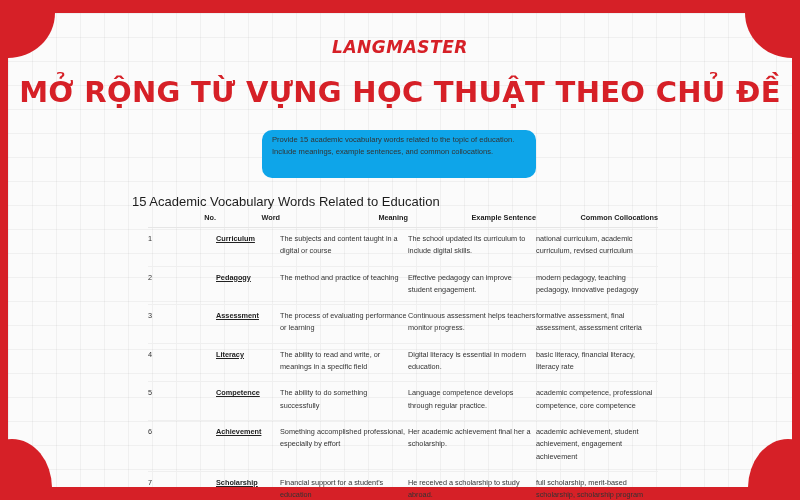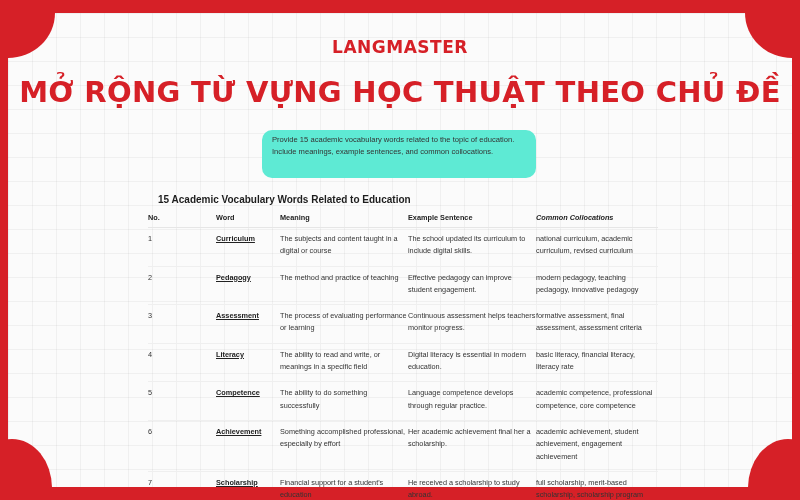--- a/index.html
+++ b/index.html
@@ -22,54 +22,55 @@
   .c-tl { left: -47px; top: -45px; width: 94px; height: 90px; border-radius: 50%; }
   .c-tr { right: -47px; top: -45px; width: 94px; height: 90px; border-radius: 50%; }
   .c-bl { left: -36px; bottom: -50px; width: 80px; height: 98px; border-radius: 50%; }
   .c-br { right: -36px; bottom: -50px; width: 80px; height: 98px; border-radius: 50%; }
 
   .brand {
     position: absolute; left: 0; width: 800px; top: 37px; text-align: center;
     color: #d62027; font-weight: bold; font-size: 17px; letter-spacing: 0.5px;
     font-family: "DejaVu Sans", sans-serif;
     transform: scaleY(1.05);
+    font-style: italic;
   }
   .headline {
     position: absolute; left: 0; width: 800px; top: 75px; text-align: center;
     color: #d62027; font-weight: bold; font-size: 29px; letter-spacing: 0.3px;
     font-family: "DejaVu Sans", sans-serif;
   }
   .prompt {
     position: absolute; left: 262px; top: 130px; width: 256px; height: 40px;
-    background: #5eead4; border-radius: 10px;
+    background: #0ea5e9; border-radius: 10px;
     padding: 4px 8px 4px 10px; color: #333;
     font-size: 7.6px; line-height: 12.2px;
   }
   .table-title {
-    position: absolute; left: 158px; top: 194px;
-    font-size: 10px; color: #1d1d1d; font-weight: bold;
+    position: absolute; left: 132px; top: 194px;
+    font-size: 13px; color: #1d1d1d; font-weight: normal;
   }
   table {
     position: absolute; left: 148px; top: 207px; width: 510px;
     border-collapse: collapse; font-size: 7.3px; color: #333;
   }
   th {
-    text-align: left; font-weight: bold; color: #222; padding: 6px 0 5px 0;
+    text-align: right; font-weight: bold; color: #222; padding: 6px 0 5px 0;
     border-bottom: 1px solid #e6e6e6;
   }
   td {
     vertical-align: top; padding: 5px 0 8px 0; line-height: 12.3px;
     border-bottom: 1px solid #efefef;
   }
   td.word { font-weight: bold; color: #222; text-decoration: underline; }
   .col-no { width: 68px; }
   .col-word { width: 64px; }
   .col-mean { width: 128px; }
   .col-ex { width: 128px; }
-  .col-col { width: 122px; font-style: italic; }
+  .col-col { width: 122px; }
 </style>
 </head>
 <body>
 
 <div class="panel">
   <div class="corner c-tl"></div>
   <div class="corner c-tr"></div>
   <div class="corner c-bl"></div>
   <div class="corner c-br"></div>
 </div>

